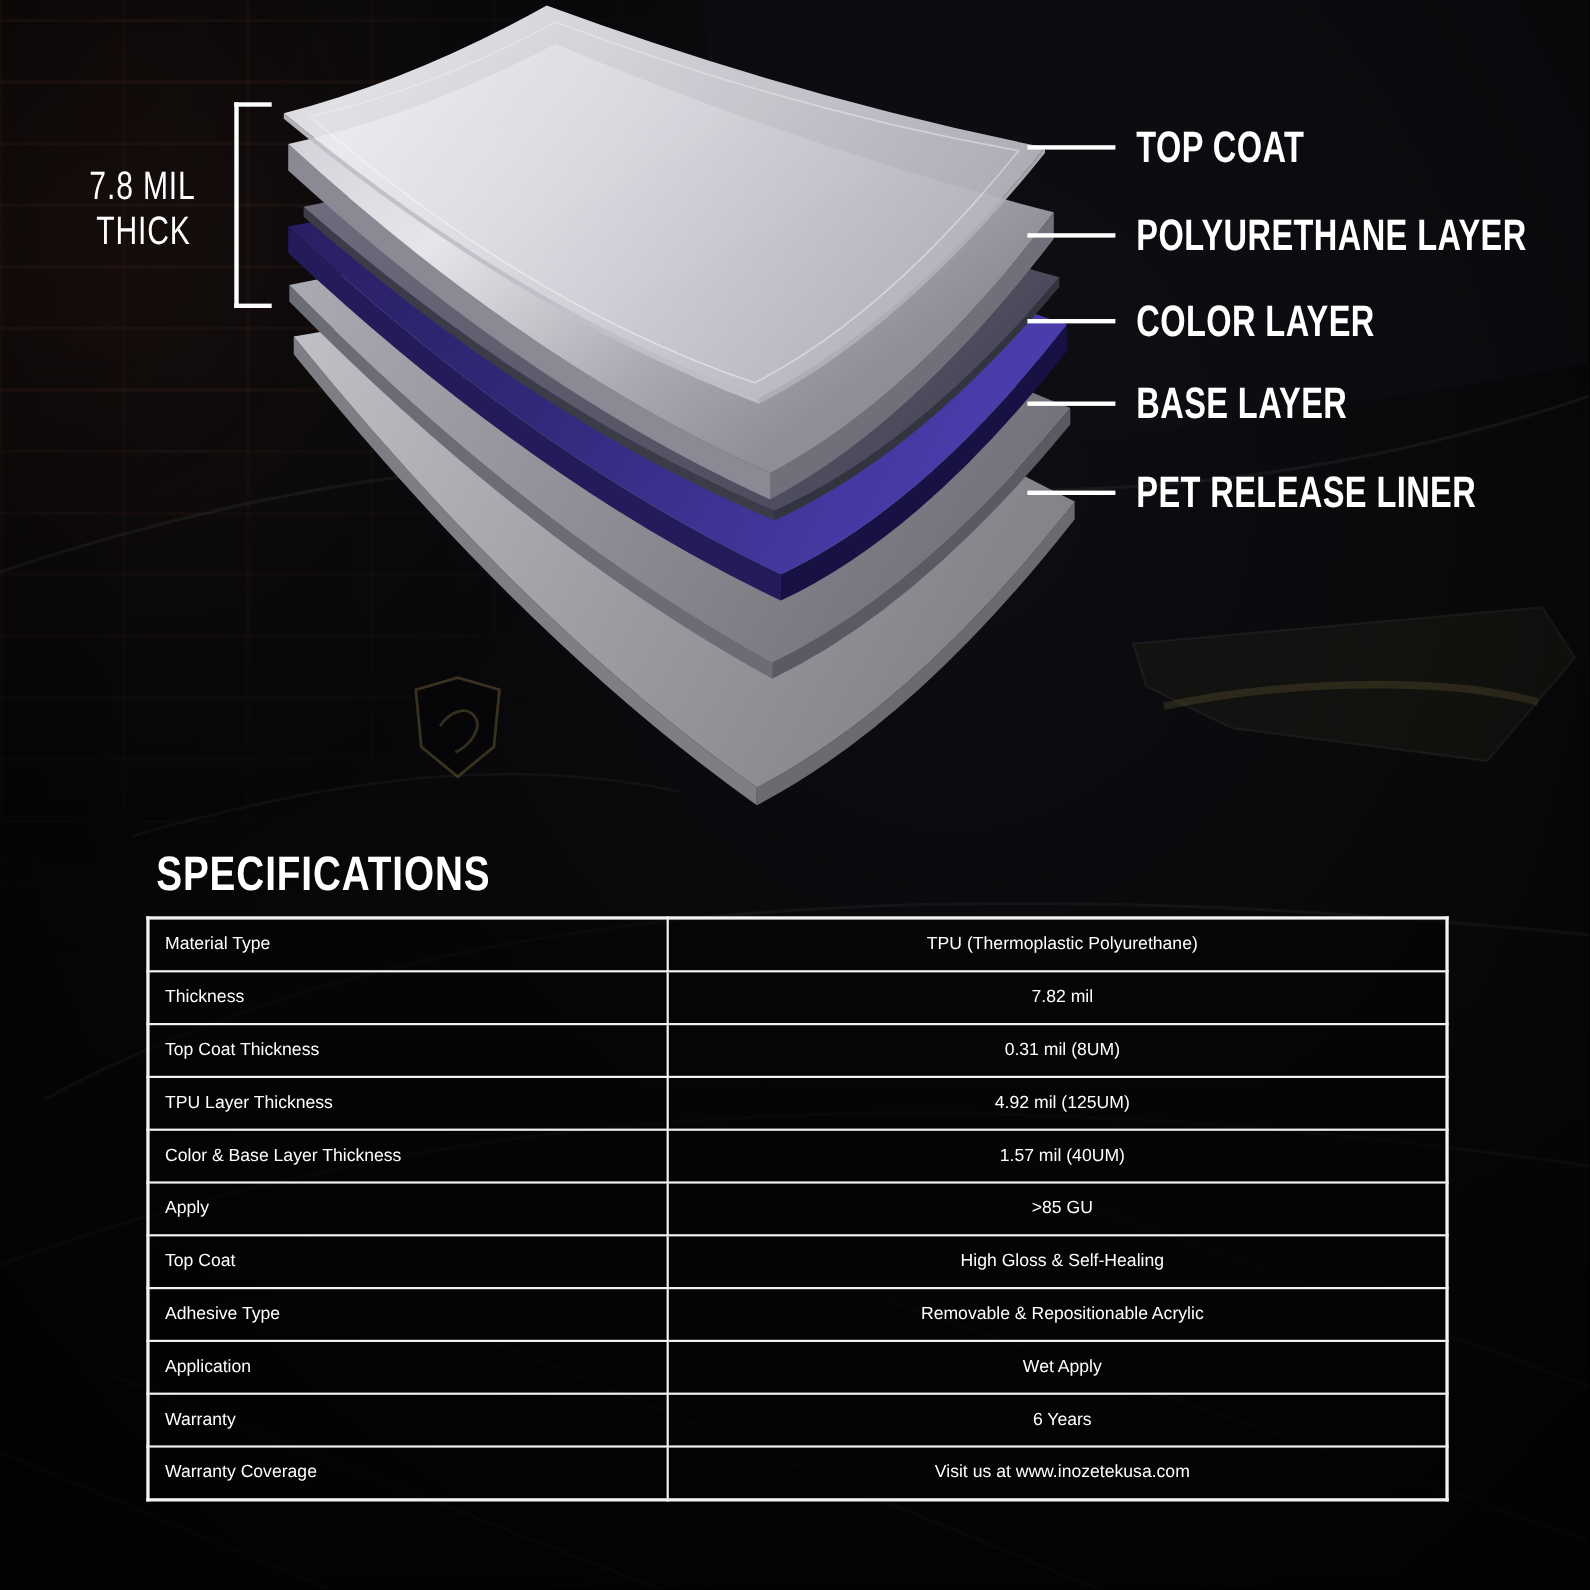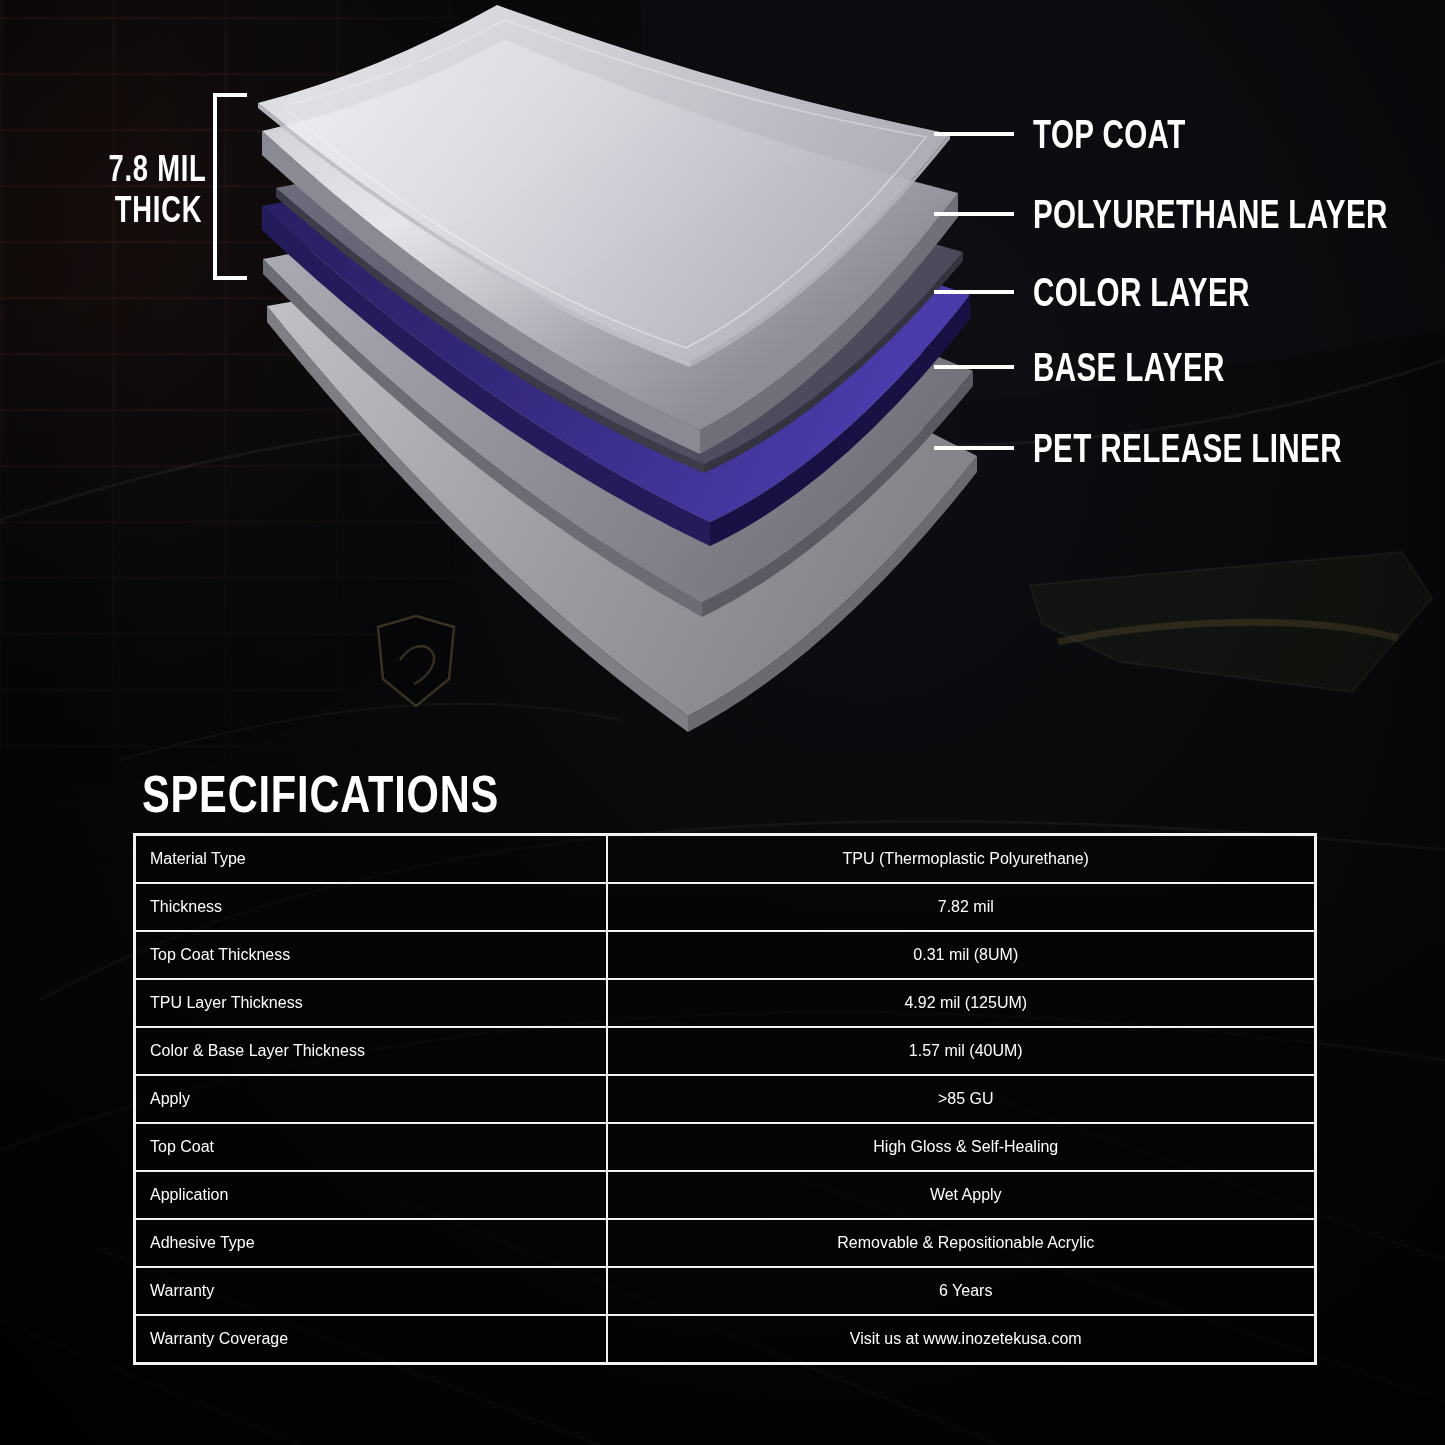--- a/index.html
+++ b/index.html
@@ -12,34 +12,34 @@
       radial-gradient(ellipse at 15% 25%, rgba(58,30,24,.34), rgba(58,30,24,0) 65%),
       repeating-linear-gradient(0deg, rgba(90,50,38,.20) 0 3px, rgba(0,0,0,0) 3px 56px),
       repeating-linear-gradient(90deg, rgba(90,50,38,.13) 0 3px, rgba(0,0,0,0) 3px 112px);
     -webkit-mask-image:radial-gradient(ellipse at 5% 15%, #000 15%, transparent 72%);
             mask-image:radial-gradient(ellipse at 5% 15%, #000 15%, transparent 72%);}
   .car,.stack{position:absolute;left:0;top:0;pointer-events:none;}
   .vignette{position:absolute;inset:0;
     background:linear-gradient(180deg, rgba(0,0,0,0) 55%, rgba(0,0,0,.38) 100%),
                radial-gradient(ellipse at 52% 38%, rgba(0,0,0,0) 55%, rgba(0,0,0,.45) 100%);}
   
-  .callout{position:absolute;left:52px;top:148px;width:212px;text-align:center;
-           color:#fff;font-weight:bold;font-size:36px;line-height:41px;}
+  .callout{position:absolute;left:24px;top:148px;width:212px;text-align:center;
+           color:#fff;font-weight:normal;font-size:36px;line-height:41px;}
   .cond2{display:inline-block;transform:scaleX(.76);transform-origin:center;letter-spacing:1px;}
   .bracket-v{position:absolute;left:213px;top:93px;width:4px;height:187px;background:#fff;}
   .bracket-t{position:absolute;left:213px;top:93px;width:34px;height:4px;background:#fff;}
   .bracket-b{position:absolute;left:213px;top:276px;width:34px;height:4px;background:#fff;}
   
   .leader{position:absolute;left:934px;width:80px;height:4px;background:#fff;}
   .layer-label{position:absolute;left:1033px;color:#fff;font-weight:bold;
                font-size:40px;line-height:40px;white-space:nowrap;}
   .cond{display:inline-block;transform:scaleX(.74);transform-origin:left center;letter-spacing:.5px;}
   
   .spec-heading{position:absolute;left:142px;top:775px;color:#fff;font-weight:bold;
-                font-size:52px;line-height:39px;white-space:nowrap;}
+                font-size:44px;line-height:39px;white-space:nowrap;}
   .cond3{display:inline-block;transform:scaleX(.8);transform-origin:left center;letter-spacing:1px;}
   .spec-table{position:absolute;left:133px;top:833px;width:1184px;table-layout:fixed;
               border-collapse:collapse;border:3px solid #f2f2f2;
               background:rgba(3,3,6,.55);color:#fff;font-size:16px;}
   .spec-table td{border:2px solid #f2f2f2;height:46px;vertical-align:middle;
                  padding:0 6px 0 14px;overflow:hidden;white-space:nowrap;}
   .spec-table td.v{padding-left:16px;text-align:center;}
 </style>
 </head>
 <body>
@@ -186,28 +186,28 @@
         </tr>
       <tr>
           <td class="k">Apply</td>
           <td class="v">&gt;85 GU</td>
         </tr>
       <tr>
           <td class="k">Top Coat</td>
           <td class="v">High Gloss &amp; Self-Healing</td>
         </tr>
       <tr>
+          <td class="k">Adhesive Type</td>
+          <td class="v">Removable &amp; Repositionable Acrylic</td>
+        </tr>
+      <tr>
           <td class="k">Application</td>
           <td class="v">Wet Apply</td>
         </tr>
       <tr>
-          <td class="k">Adhesive Type</td>
-          <td class="v">Removable &amp; Repositionable Acrylic</td>
-        </tr>
-      <tr>
           <td class="k">Warranty</td>
           <td class="v">6 Years</td>
         </tr>
       <tr>
           <td class="k">Warranty Coverage</td>
           <td class="v">Visit us at www.inozetekusa.com</td>
         </tr>
     </tbody>
   </table>
 

